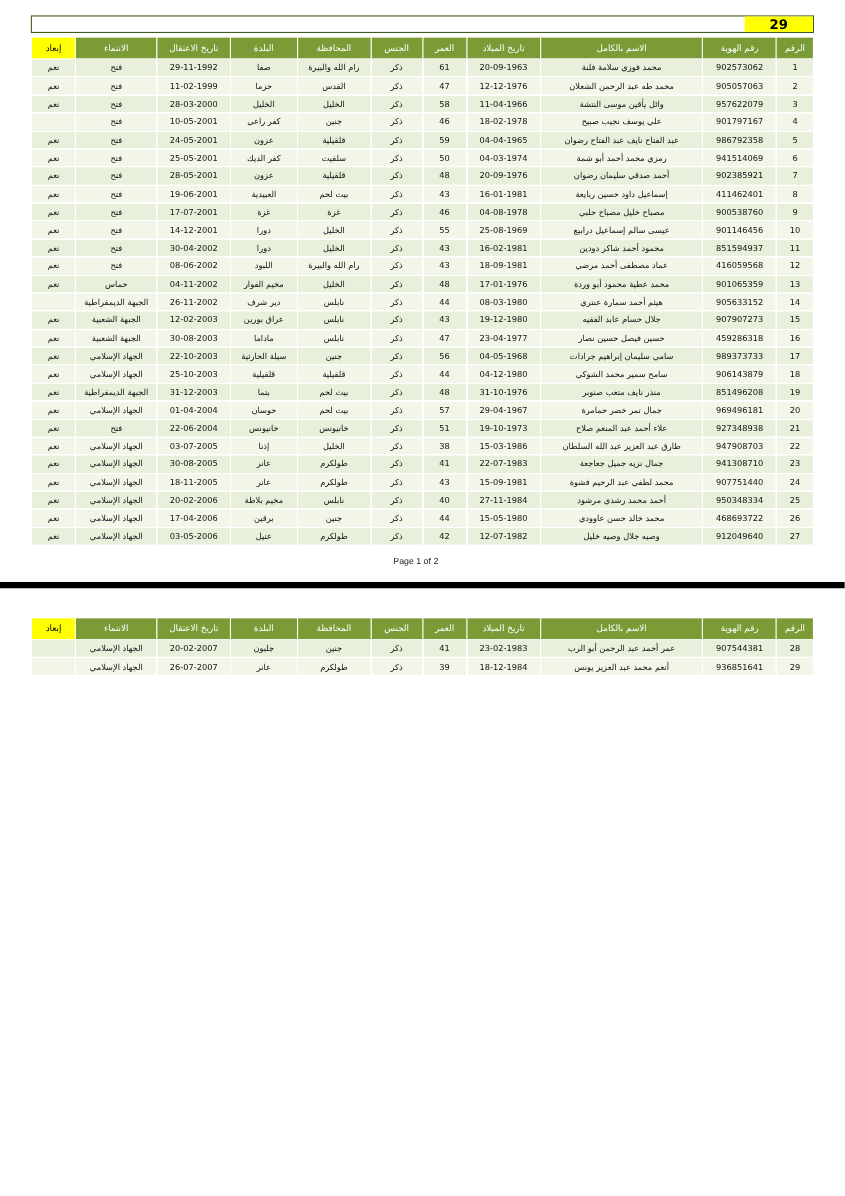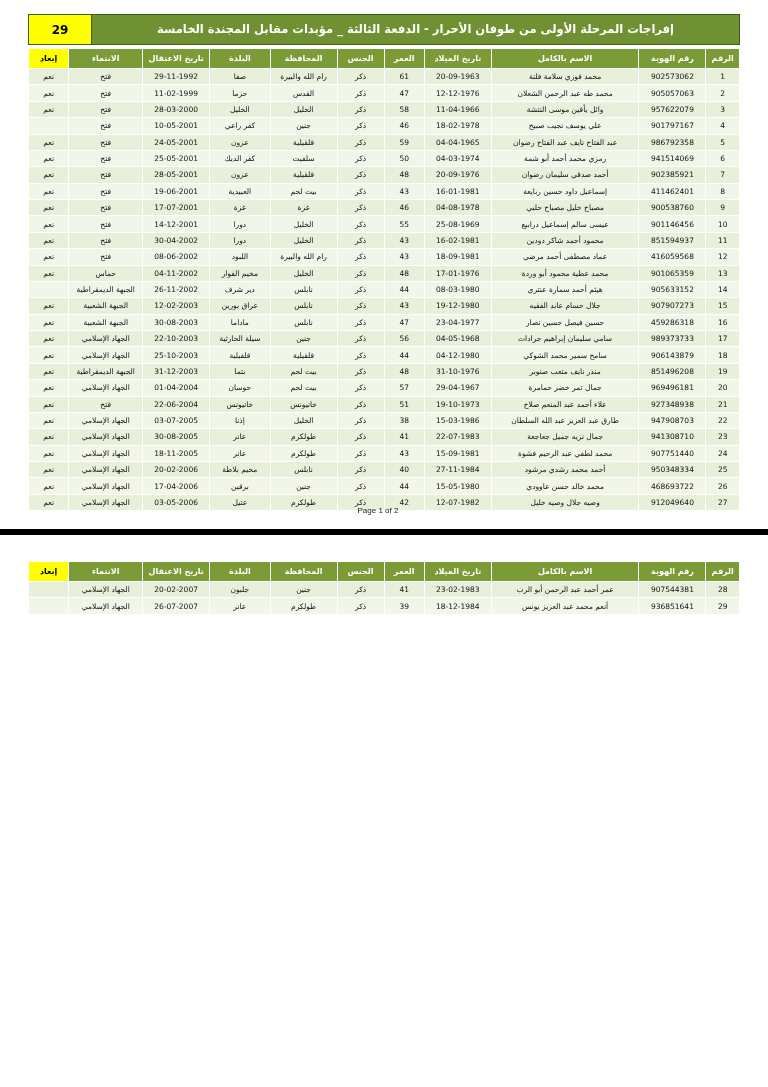--- a/index.html
+++ b/index.html
@@ -64,21 +64,21 @@
   table.records {
     width: 100%;
     border-collapse: collapse;
     table-layout: fixed;
     margin-top: 3px;
   }
   table.records th {
     background: #7a9b36;
     color: #ffffff;
     font-size: 8px;
-    font-weight: bold;
+    font-weight: normal;
     text-align: center;
     padding: 5px 1px;
     border: 1px solid #ffffff;
     white-space: nowrap;
     margin-top: 30px;
   }
   table.records th.highlight-head {
     background: #ffff00;
     color: #000000;
   }
@@ -119,21 +119,20 @@
   }
   .page-1 .page-footer { bottom: 14px; }
   .page-2 .page-footer { bottom: 16px; }
 </style>
 </head>
 <body>
 
 <div class="page page-1">
 
   <div class="title-row">
-    <div class="title-cell">إفراجات المرحلة الأولى من طوفان الأحرار - الدفعة الثالثة _ مؤبدات مقابل المجندة الخامسة</div>
     <div class="title-count">29</div>
   </div>
 
   <table class="records">
     <colgroup>
       <col class="c-num">
         <col class="c-id">
         <col class="c-name">
         <col class="c-dob">
       <col class="c-age">

